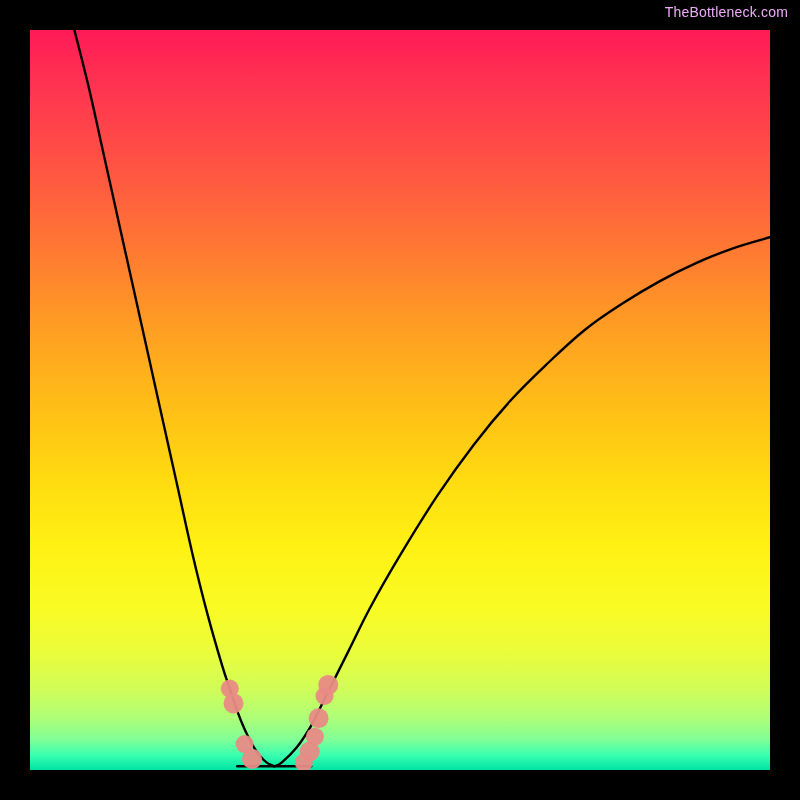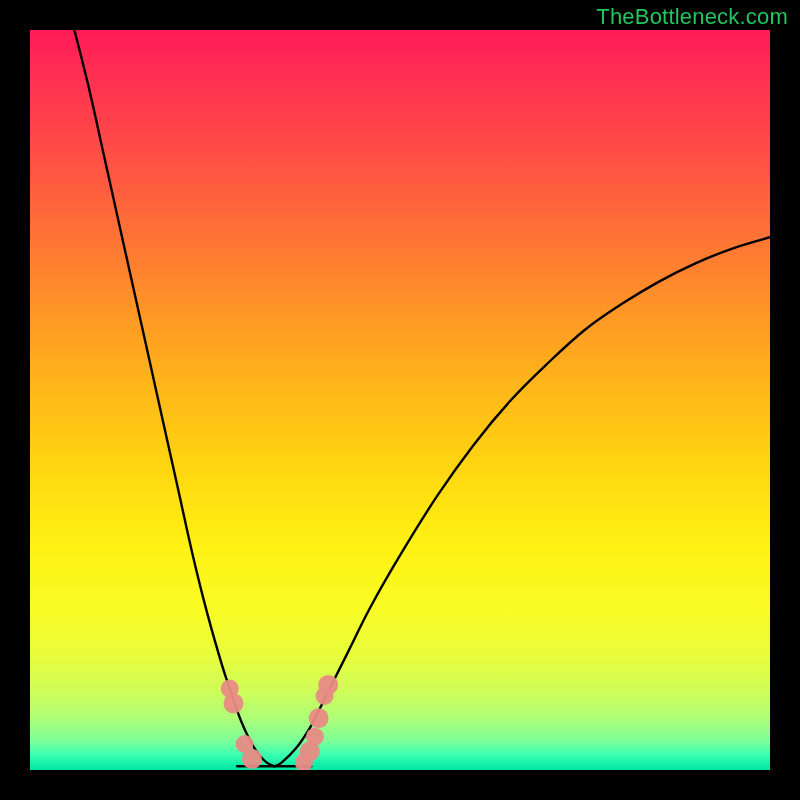--- a/index.html
+++ b/index.html
@@ -8,22 +8,22 @@
     position: relative;
     width: 800px;
     height: 800px;
     background: #000;
   }
   .watermark {
     position: absolute;
     top: 4px;
     right: 12px;
     font-family: Arial, Helvetica, sans-serif;
-    font-size: 22px;
-    color: #22c55e;
+    font-size: 14px;
+    color: #f0abfc;
     font-weight: 500;
     letter-spacing: 0.2px;
     z-index: 10;
   }
   .plot {
     position: absolute;
     left: 30px;
     top: 30px;
     width: 740px;
     height: 740px;

